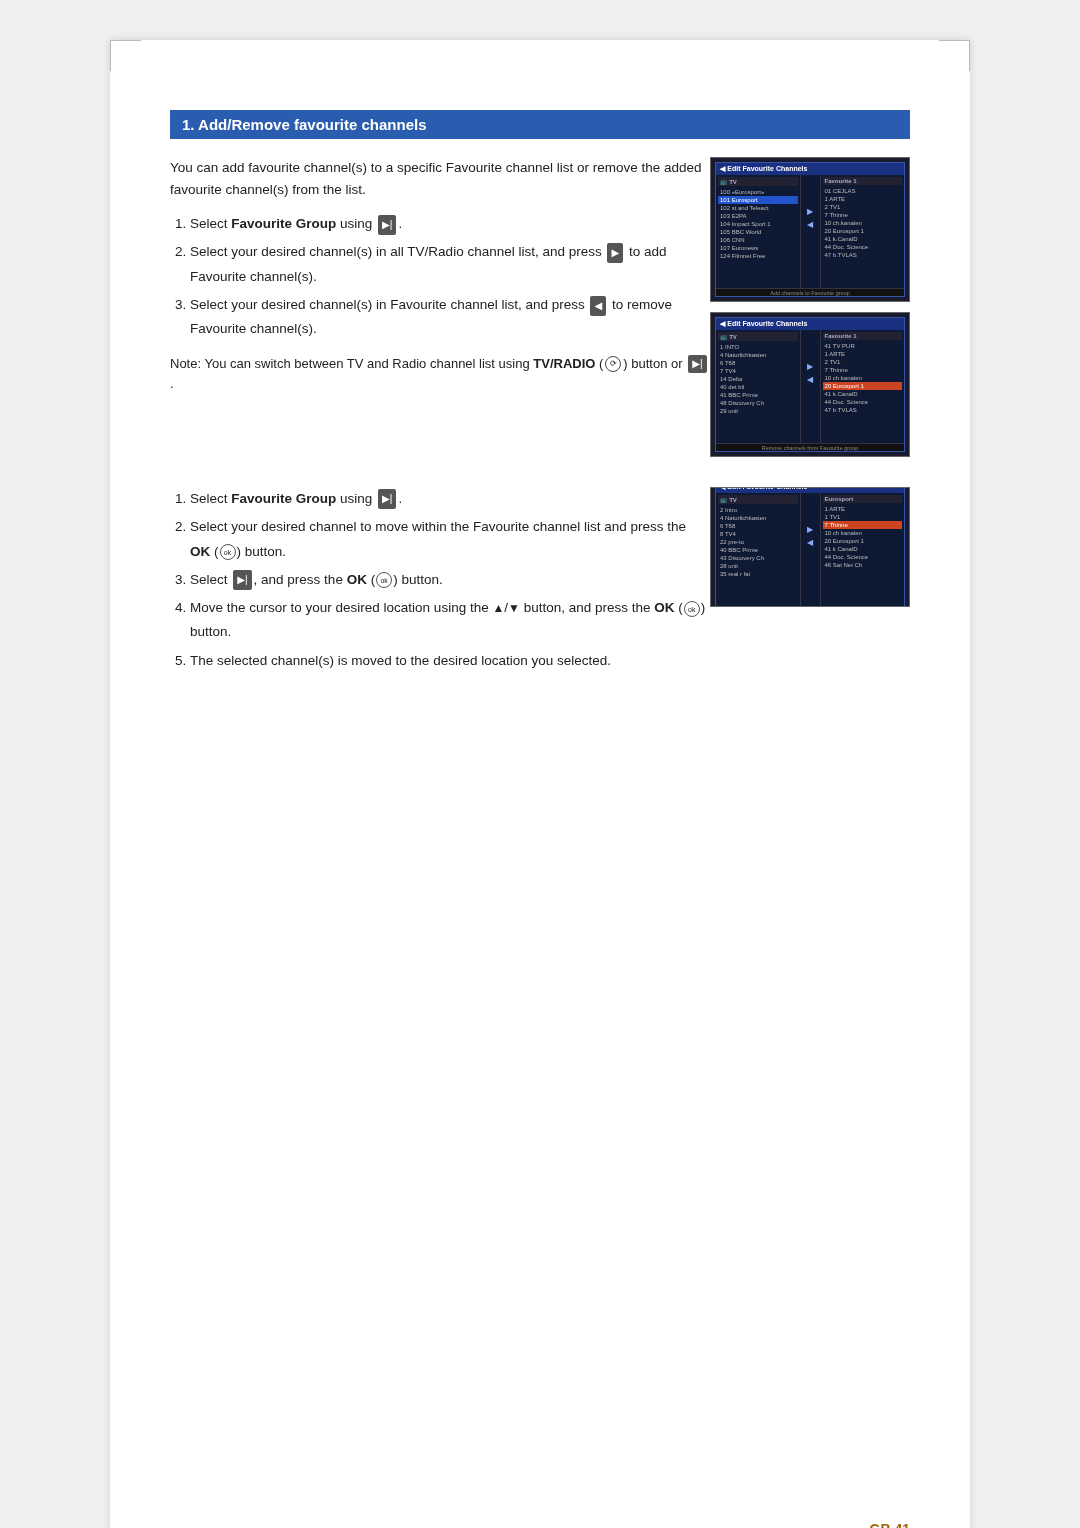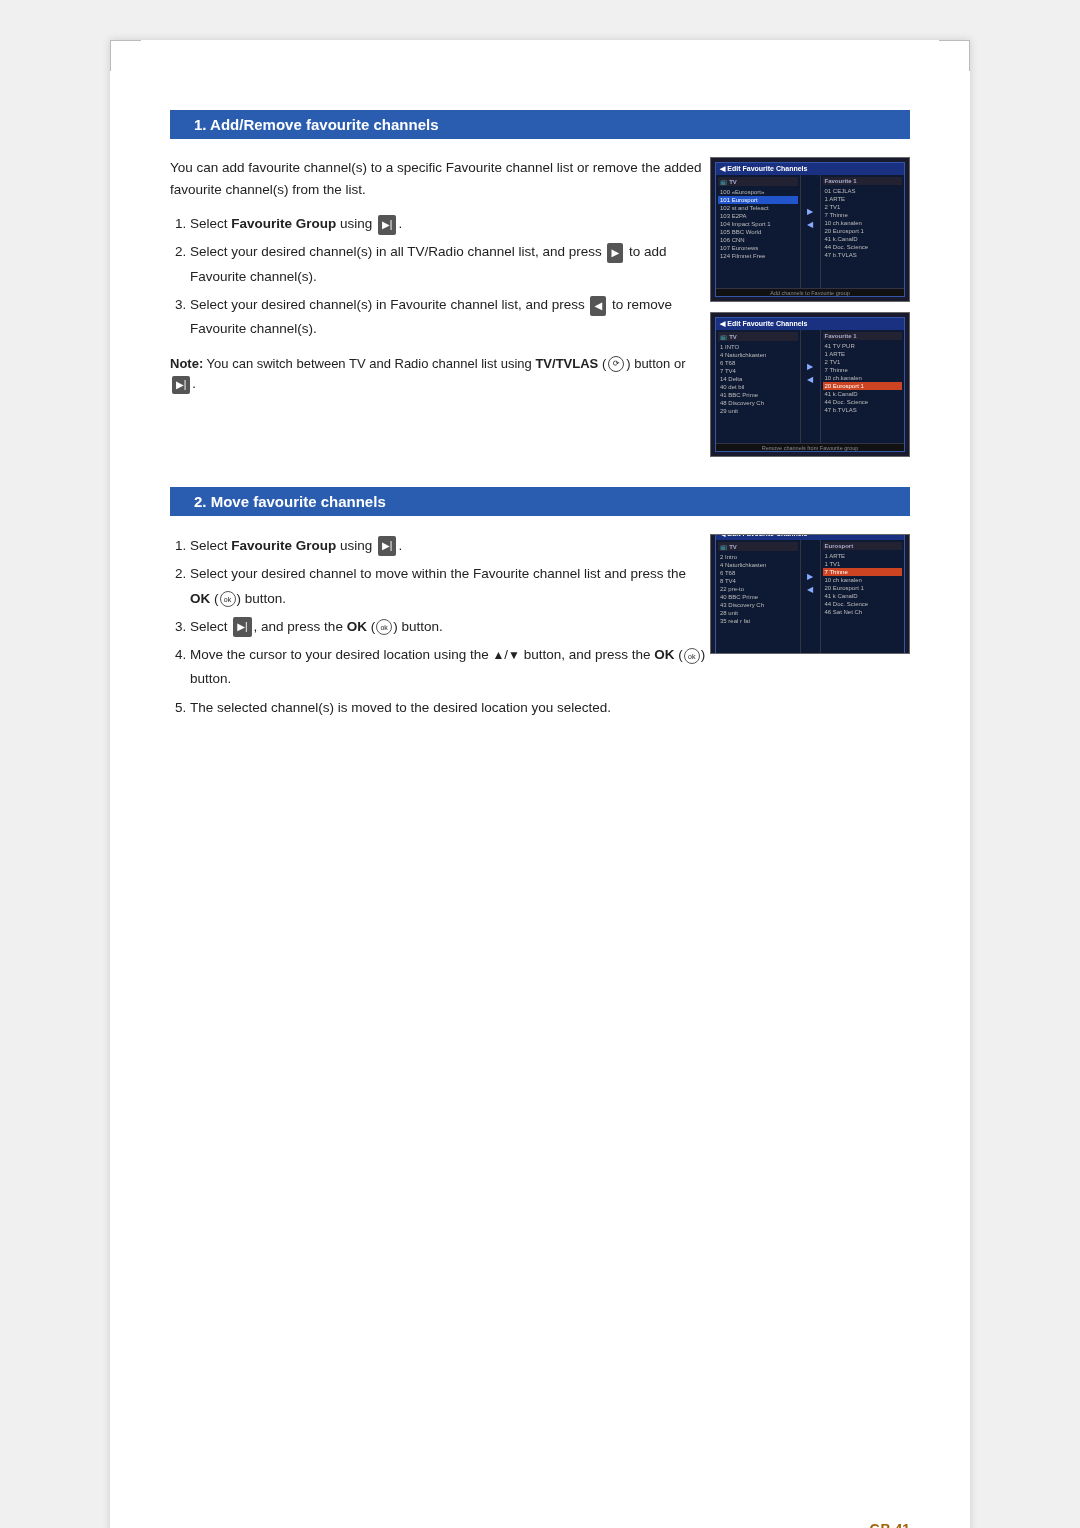--- a/index.html
+++ b/index.html
@@ -32,21 +32,21 @@
       border: 1px solid #bbb;
     }
     .page::before { top: 0; left: 0; border-right: none; border-bottom: none; }
     .page::after { top: 0; right: 0; border-left: none; border-bottom: none; }
 
     .section-header {
       background: #2a5db0;
       color: #fff;
       font-size: 15px;
       font-weight: bold;
-      padding: 6px 24px;
+      padding: 6px 12px;
       margin-bottom: 18px;
       margin-top: 10px;
     }
 
     .section-content {
       display: flex;
       margin-bottom: 30px;
     }
 
     .section-text {
@@ -69,21 +69,21 @@
       margin-bottom: 4px;
     }
 
     .note-block {
       margin-top: 12px;
       font-size: 13px;
       line-height: 1.6;
     }
 
     .note-label {
-      font-weight: bold;
+      font-weight: normal;
     }
 
     b, strong {
       font-weight: bold;
     }
 
     .tv-radio-button {
       display: inline-block;
       font-weight: bold;
       font-style: normal;
@@ -260,21 +260,21 @@
         <li>
           Select your desired channel(s) in all TV/Radio channel list, and press <span class="btn-icon">▶</span> to add Favourite channel(s).
         </li>
         <li>
           Select your desired channel(s) in Favourite channel list, and press <span class="btn-icon">◀</span> to remove Favourite channel(s).
         </li>
       </ol>
       <div class="note-block">
         <span class="note-label">Note:</span>
         You can switch between TV and Radio channel list using
-        <b class="tv-radio-button">TV/TVLAS</b>
+        <b class="tv-radio-button">TV/RADIO</b>
         (<span class="circle-icon">⟳</span>) button or
         <span class="btn-icon">▶|</span>.
       </div>
     </div>
 
     <div class="screenshots-col">
 
       <div class="screenshot-box">
         <div class="tv-ui">
           <div class="tv-ui-header">
@@ -349,23 +349,20 @@
               <div class="tv-row">47 b.TVLAS</div>
             </div>
           </div>
           <div class="tv-footer">Remove channels from Favourite group</div>
         </div>
       </div>
     </div>
   </div>
 
   <div class="section2">
-    <div class="section-header">
-      <span>2. Move favourite channels</span>
-    </div>
 
     <div class="section-content">
       <div class="section-text">
         <ol>
           <li>
             Select <b>Favourite Group</b> using <span class="btn-icon">▶|</span>.
           </li>
           <li>
             Select your desired channel to move within the Favourite channel list and press the <b>OK</b> (<span class="ok-btn">ok</span>) button.
           </li>

